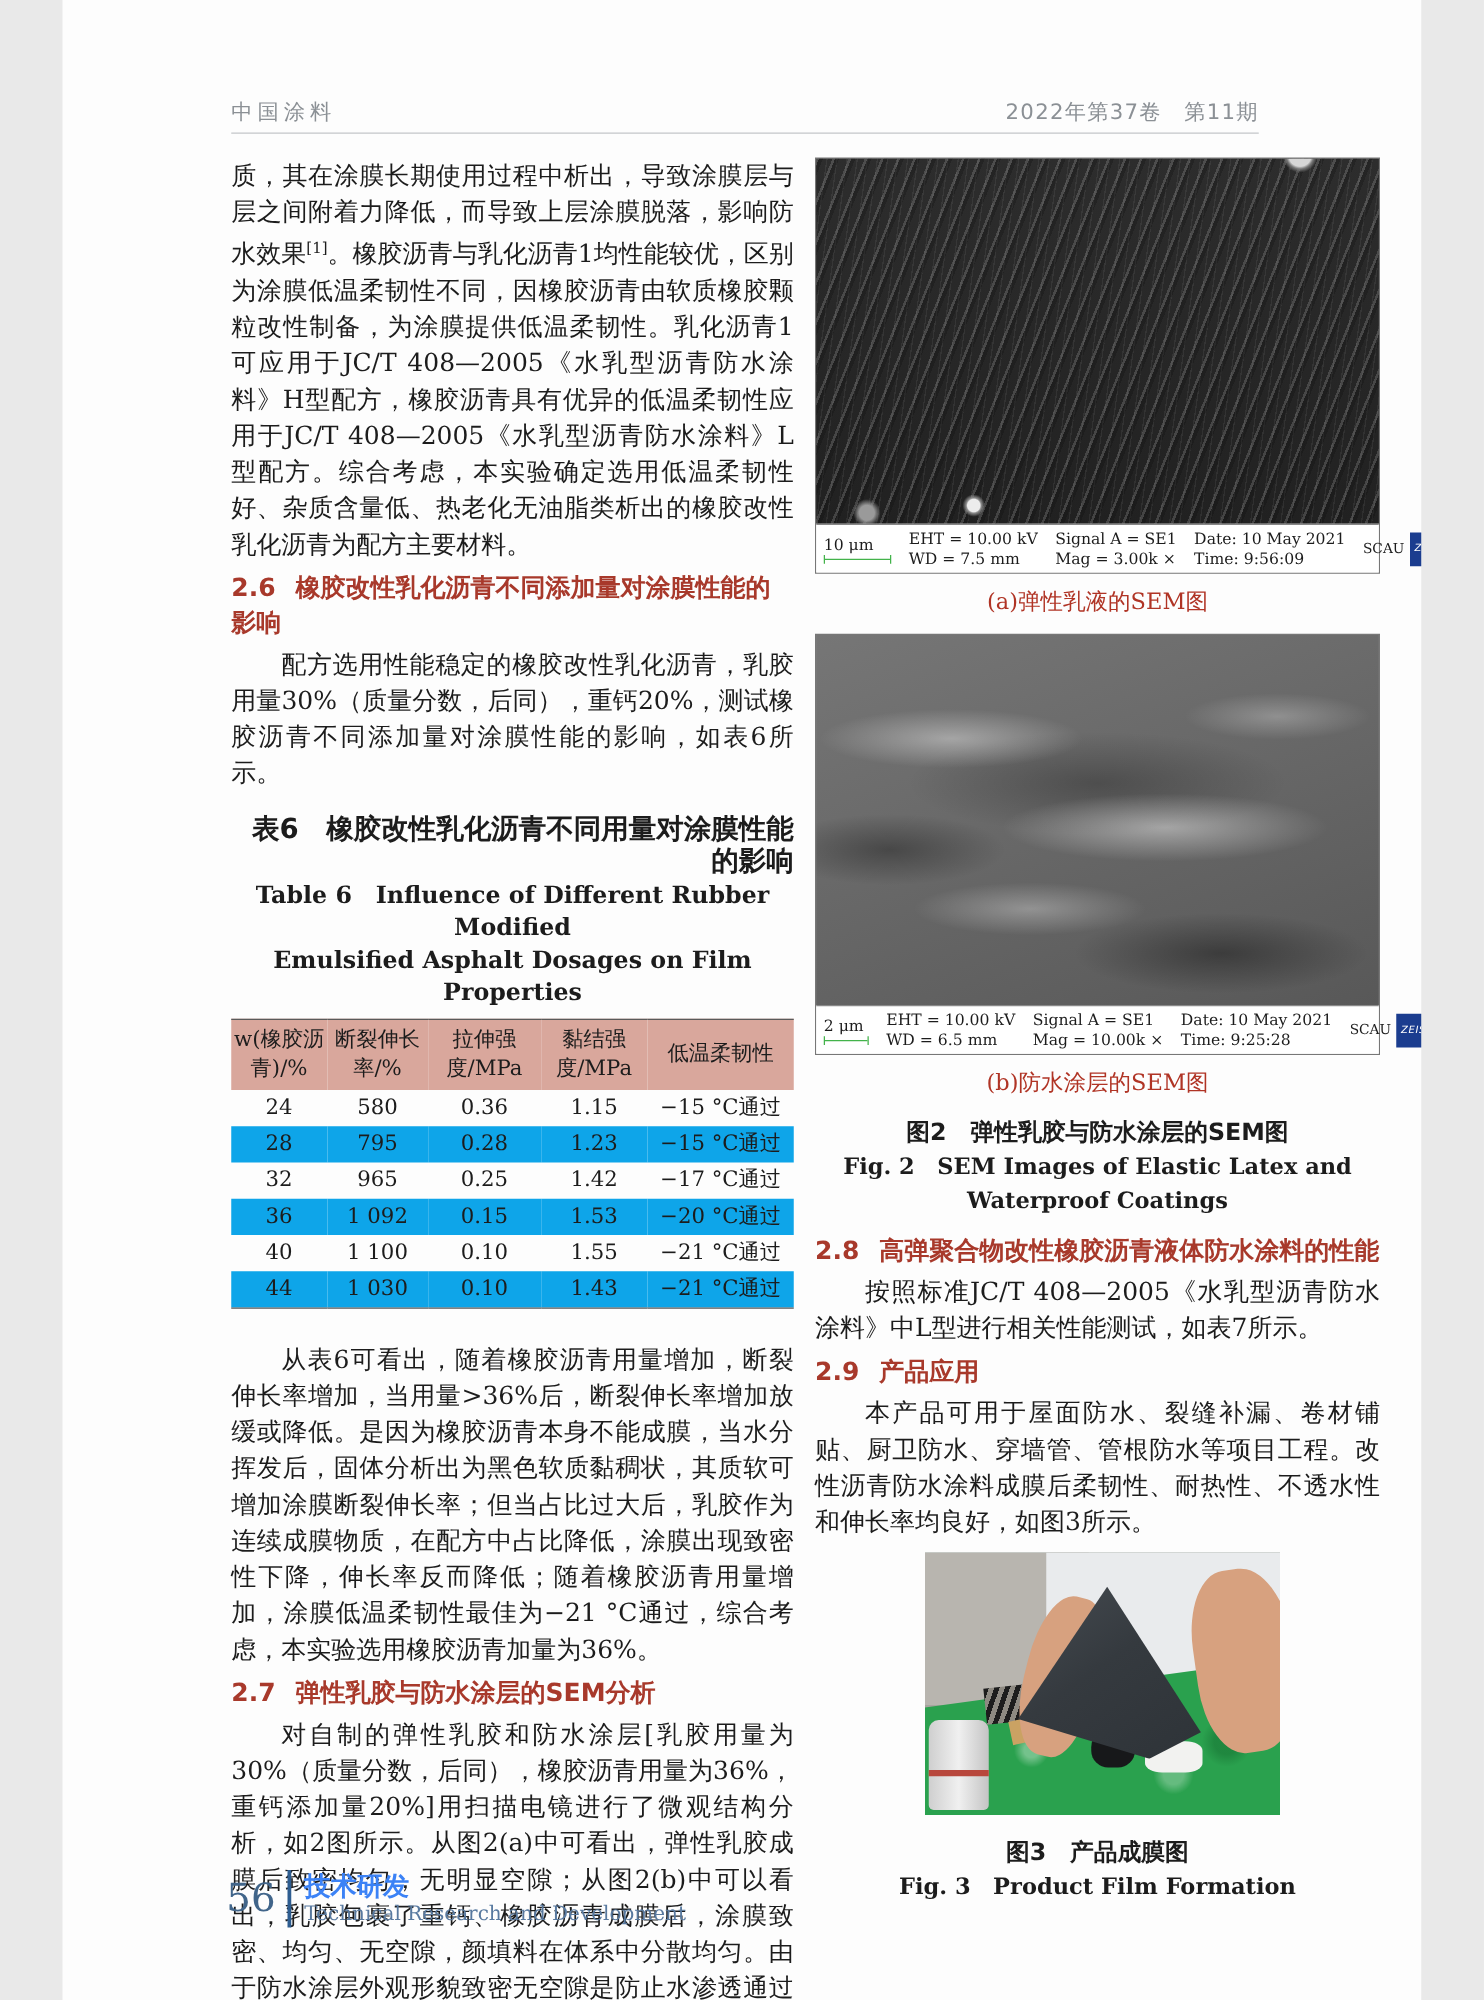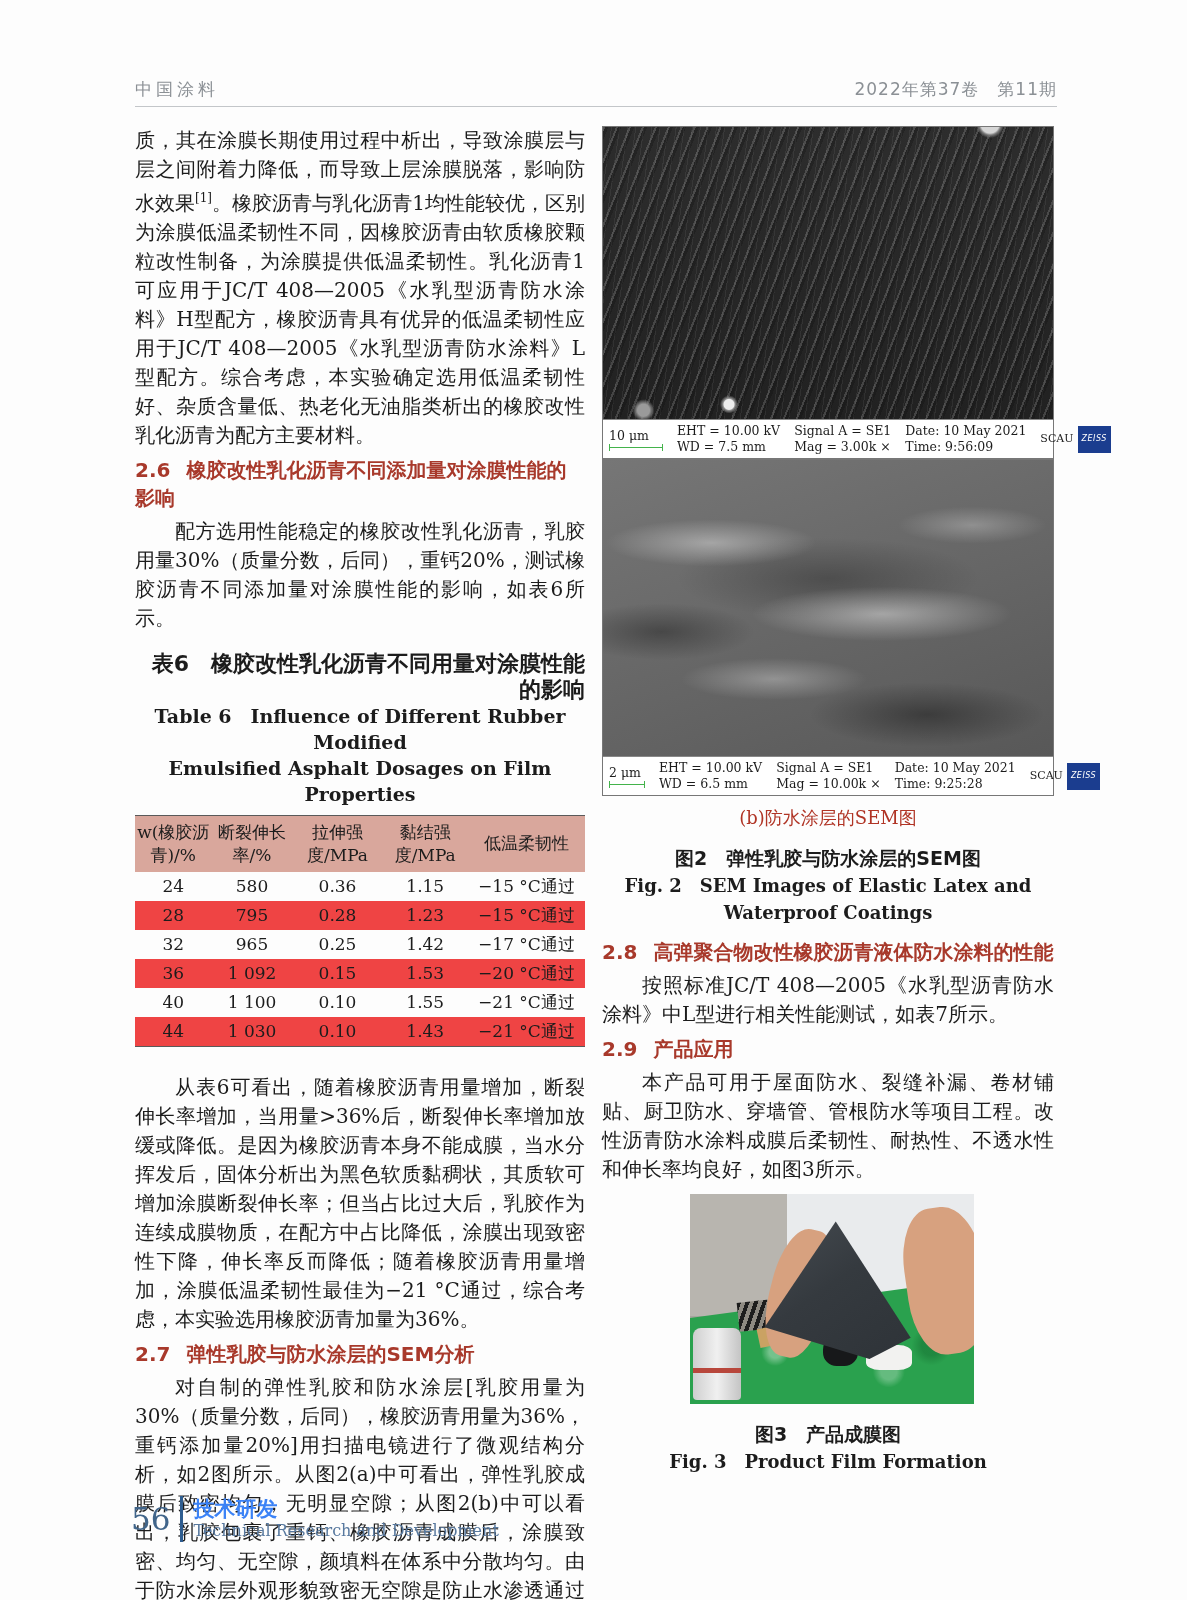--- a/index.html
+++ b/index.html
@@ -1,16 +1,16 @@
 <!DOCTYPE html>
 <html><head>
 <meta charset="utf-8">
 <style>
   html,body{margin:0;padding:0;background:#e9e9e9;}
-  .page{position:relative;width:1187px;height:1600px;background:#fdfdfd;margin:0 auto;
+  .page{position:relative;width:1087px;height:1600px;background:#fdfdfd;margin:0 auto;
         font-family:"DejaVu Serif","Liberation Serif",serif;color:#1c1c1c;overflow:hidden;}
 
   
   .pg-header{position:absolute;left:135px;right:130px;top:78px;display:flex;
              justify-content:space-between;align-items:flex-end;
              font-family:"DejaVu Sans","Liberation Sans",sans-serif;
              font-size:17px;color:#8b9095;letter-spacing:4px;}
   .pg-header .issue{letter-spacing:1px;}
   .pg-rule{position:absolute;left:135px;right:130px;top:106px;border-top:1.5px solid #c3c6c9;}
 
@@ -29,21 +29,21 @@
 
   
   .tbl-title-cn{font-family:"DejaVu Sans","Liberation Sans",sans-serif;font-weight:bold;
                 font-size:22px;text-align:right;margin-top:18px;line-height:26px;}
   .tbl-title-en{font-weight:bold;font-size:19px;text-align:center;line-height:26px;}
   table.t6{width:100%;border-collapse:collapse;margin-top:8px;font-size:17px;
            border-top:1.5px solid #5a5a5a;border-bottom:1.5px solid #5a5a5a;}
   table.t6 th{background:#d9a79c;font-weight:normal;font-size:17px;line-height:23px;
               padding:5px 2px;text-align:center;}
   table.t6 td{padding:3.5px 2px;text-align:center;line-height:22px;}
-  table.t6 tr.stripe td{background:#ef4444;}
+  table.t6 tr.stripe td{background:#0ea5e9;}
   table.t6 th:nth-child(1),table.t6 td:nth-child(1){width:17%;}
   table.t6 th:nth-child(2),table.t6 td:nth-child(2){width:18%;}
   table.t6 th:nth-child(3),table.t6 td:nth-child(3){width:20%;}
   table.t6 th:nth-child(4),table.t6 td:nth-child(4){width:19%;}
   table.t6 th:nth-child(5),table.t6 td:nth-child(5){width:26%;}
   .gap-lg{height:26px;} .gap-md{height:14px;} .gap-sm{height:6px;}
 
   
   .sem{border:1px solid #777;}
   .sem-img{width:100%;}
@@ -225,20 +225,21 @@
           <div>Mag = 3.00k ×</div>
         </div>
         <div class="c">
           <div>Date: 10 May 2021</div>
           <div>Time: 9:56:09</div>
         </div>
         <div class="org">SCAU</div>
         <div class="zeiss">ZEISS</div>
       </div>
     </div>
+    <div class="subcap">(a)弹性乳液的SEM图</div>
 
     <div class="sem">
       <div class="sem-img b"></div>
       <div class="sem-bar">
         <div class="c scalebox">
           <div>2 μm</div>
           <div class="scaleline short"></div>
         </div>
         <div class="c">
           <div>EHT = 10.00 kV</div>

